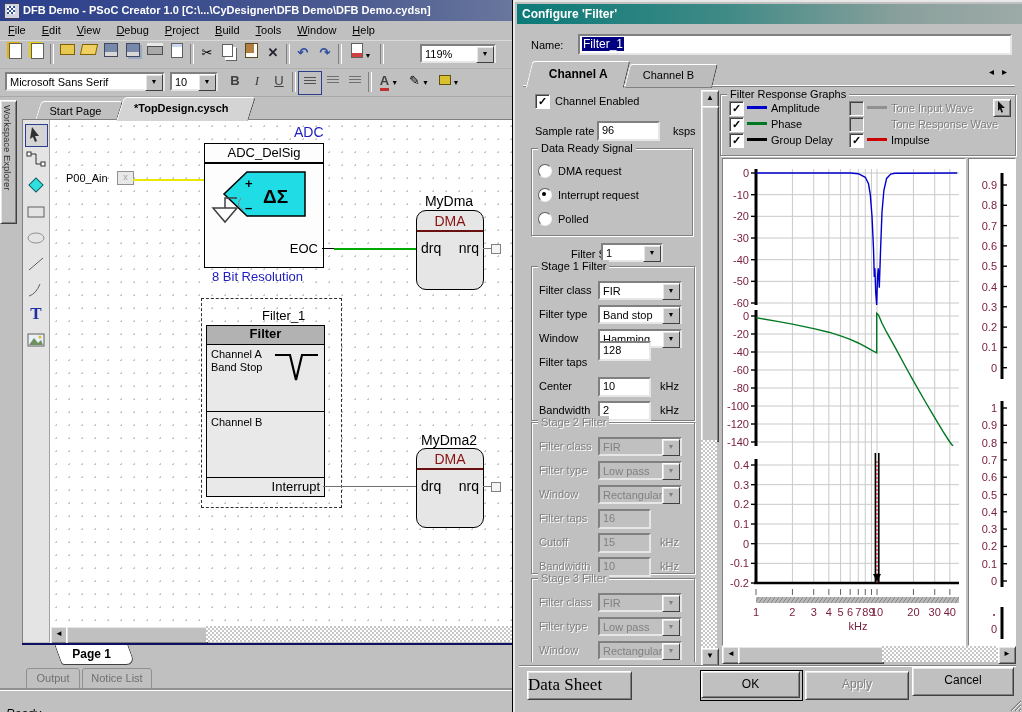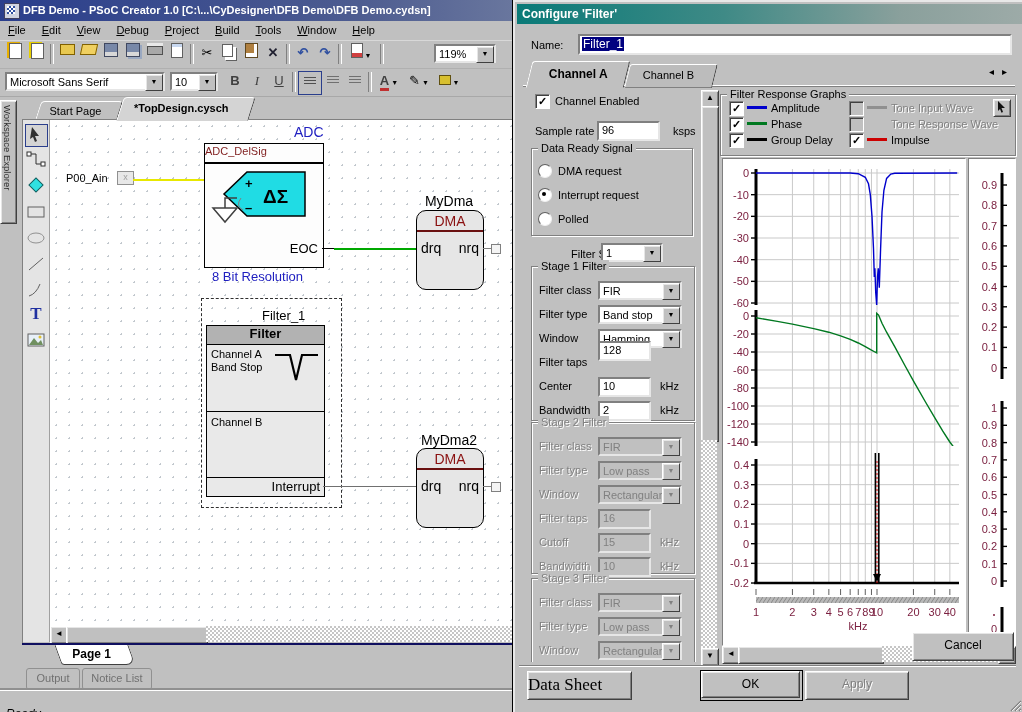--- a/index.html
+++ b/index.html
@@ -77,21 +77,21 @@
       <div class="tbtn"><span>✂</span></div>
       <div class="tbtn"><span style="display:inline-block;width:9px;height:11px;background:#fff;border:1px solid #606060;box-shadow:3px 3px 0 #fff,4px 4px 0 #606060;margin-right:4px;"></span></div>
       <div class="tbtn"><span style="display:inline-block;width:11px;height:13px;background:#b08040;border:1px solid #604820;box-shadow:inset -3px -4px 0 #fff;"></span></div>
       <div class="tbtn" style="font-weight:bold;color:#202030;">✕</div>
       <div class="tsep"></div>
       <div class="tbtn" style="color:#3050a0;font-weight:bold;">↶</div>
       <div class="tbtn" style="color:#3050a0;font-weight:bold;">↷</div>
       <div class="tsep"></div>
       <div class="tbtn" style="width:34px;"><span style="display:inline-block;width:10px;height:13px;background:#fff;border:1px solid #606060;box-shadow:inset 0 -4px 0 #d04040;"></span><span style="font-size:7px;"> ▼</span></div>
       <div class="tsep"></div>
-      <div class="abs combo" style="left:420px;top:4px;width:62px;margin-left:14px;">
+      <div class="abs combo" style="left:420px;top:4px;width:76px;">
         <div class="cval">119%</div>
         <div class="cbtn">▼</div>
       </div>
       <div class="abs tbtn" style="left:488px;top:3px;"><span style="display:inline-block;width:9px;height:9px;border:2px solid #505050;border-radius:50%;box-shadow:4px 5px 0 -2px #505050;font-size:9px;line-height:8px;color:#a09000;">+</span></div>
       <div class="abs tbtn" style="left:511px;top:3px;"><span style="display:inline-block;width:9px;height:9px;border:2px solid #505050;border-radius:50%;font-size:9px;line-height:7px;color:#a09000;">–</span></div>
     </div>
 
     <div class="abs" style="left:0;top:68px;width:1022px;height:28px;display:flex;align-items:center;padding-left:4px;border-bottom:1px solid #a8a8a8;">
       <div class="abs combo" style="left:5px;top:4px;width:160px;">
         <div class="cval">Microsoft Sans Serif</div>
@@ -180,21 +180,21 @@
       </div>
 
       <div class="abs" id="canvas" style="left:27px;top:0;width:463px;height:506px;background:#fff;background-image:radial-gradient(#c2c8ce 1px,transparent 1px);background-size:13px 13px;overflow:hidden;">
 
         <div class="abs lbl" style="left:16px;top:52px;font-size:11px;">P00_Ain</div>
         <div class="abs" style="left:67px;top:51px;width:15px;height:12px;background:#e8e8e8;border:1px solid #909090;color:#a0a0a0;font-size:9px;line-height:11px;text-align:center;">x</div>
         <div class="abs" style="left:83px;top:59px;width:71px;height:2px;background:#e8e800;"></div>
 
         <div class="abs lbl" style="left:244px;top:4px;color:#2020c0;font-size:14px;">ADC</div>
         <div class="abs" style="left:154px;top:23px;width:118px;height:123px;background:#fdfdfd;border:1px solid #000;">
-          <div class="abs lbl" style="left:0;top:1px;width:100%;text-align:left;color:#7f1d1d;font-size:11px;">ADC_DelSig</div>
+          <div class="abs lbl" style="left:0;top:1px;width:100%;text-align:center;color:#000000;font-size:13px;">ADC_DelSig</div>
           <div class="abs" style="left:0;top:18px;width:100%;height:2px;background:#000;"></div>
           <svg class="abs" style="left:16px;top:26px;" width="86" height="48">
             <polygon points="84,2 26,2 3,24 26,46 84,46" fill="#20dce4" stroke="#000" stroke-width="1.5"></polygon>
             <text x="24" y="18" font-size="13" font-weight="bold">+</text>
             <text x="24" y="42" font-size="13" font-weight="bold">–</text>
             <text x="42" y="33" font-size="19" font-weight="bold">ΔΣ</text>
           </svg>
           <svg class="abs" style="left:2px;top:52px;" width="44" height="40">
             <path d="M30,2 L18,2 L18,12" fill="none" stroke="#404040" stroke-width="1.5"></path>
             <polygon points="6,12 30,12 18,26" fill="#fff" stroke="#404040" stroke-width="1.5"></polygon>
@@ -635,21 +635,21 @@
       <span>Data Sheet</span>
     </div>
     <div class="abs" style="left:185px;top:668px;width:101px;height:29px;border:1px solid #000;">
       <div class="btn3d" style="width:97px;height:25px;text-align:center;line-height:24px;font-size:12px;">
         <span>OK</span>
       </div>
     </div>
     <div class="abs btn3d" style="left:290px;top:669px;width:102px;height:27px;text-align:center;line-height:25px;font-size:12px;">
       <span class="dis-t">Apply</span>
     </div>
-    <div class="abs btn3d" style="left:397px;top:630px;width:100px;height:27px;text-align:center;line-height:25px;font-size:12px;">
+    <div class="abs btn3d" style="left:397px;top:665px;width:100px;height:27px;text-align:center;line-height:25px;font-size:12px;">
       <span>Cancel</span>
     </div>
     <svg class="abs" style="right:2px;bottom:2px;" width="13" height="13">
       <path d="M12,2 L2,12 M12,6 L6,12 M12,10 L10,12" stroke="#808080" stroke-width="1.5"></path>
       <path d="M12,3 L3,12 M12,7 L7,12 M12,11 L11,12" stroke="#fff" stroke-width="0.8"></path>
     </svg>
   </div>
 </div>
 
 </body></html>

